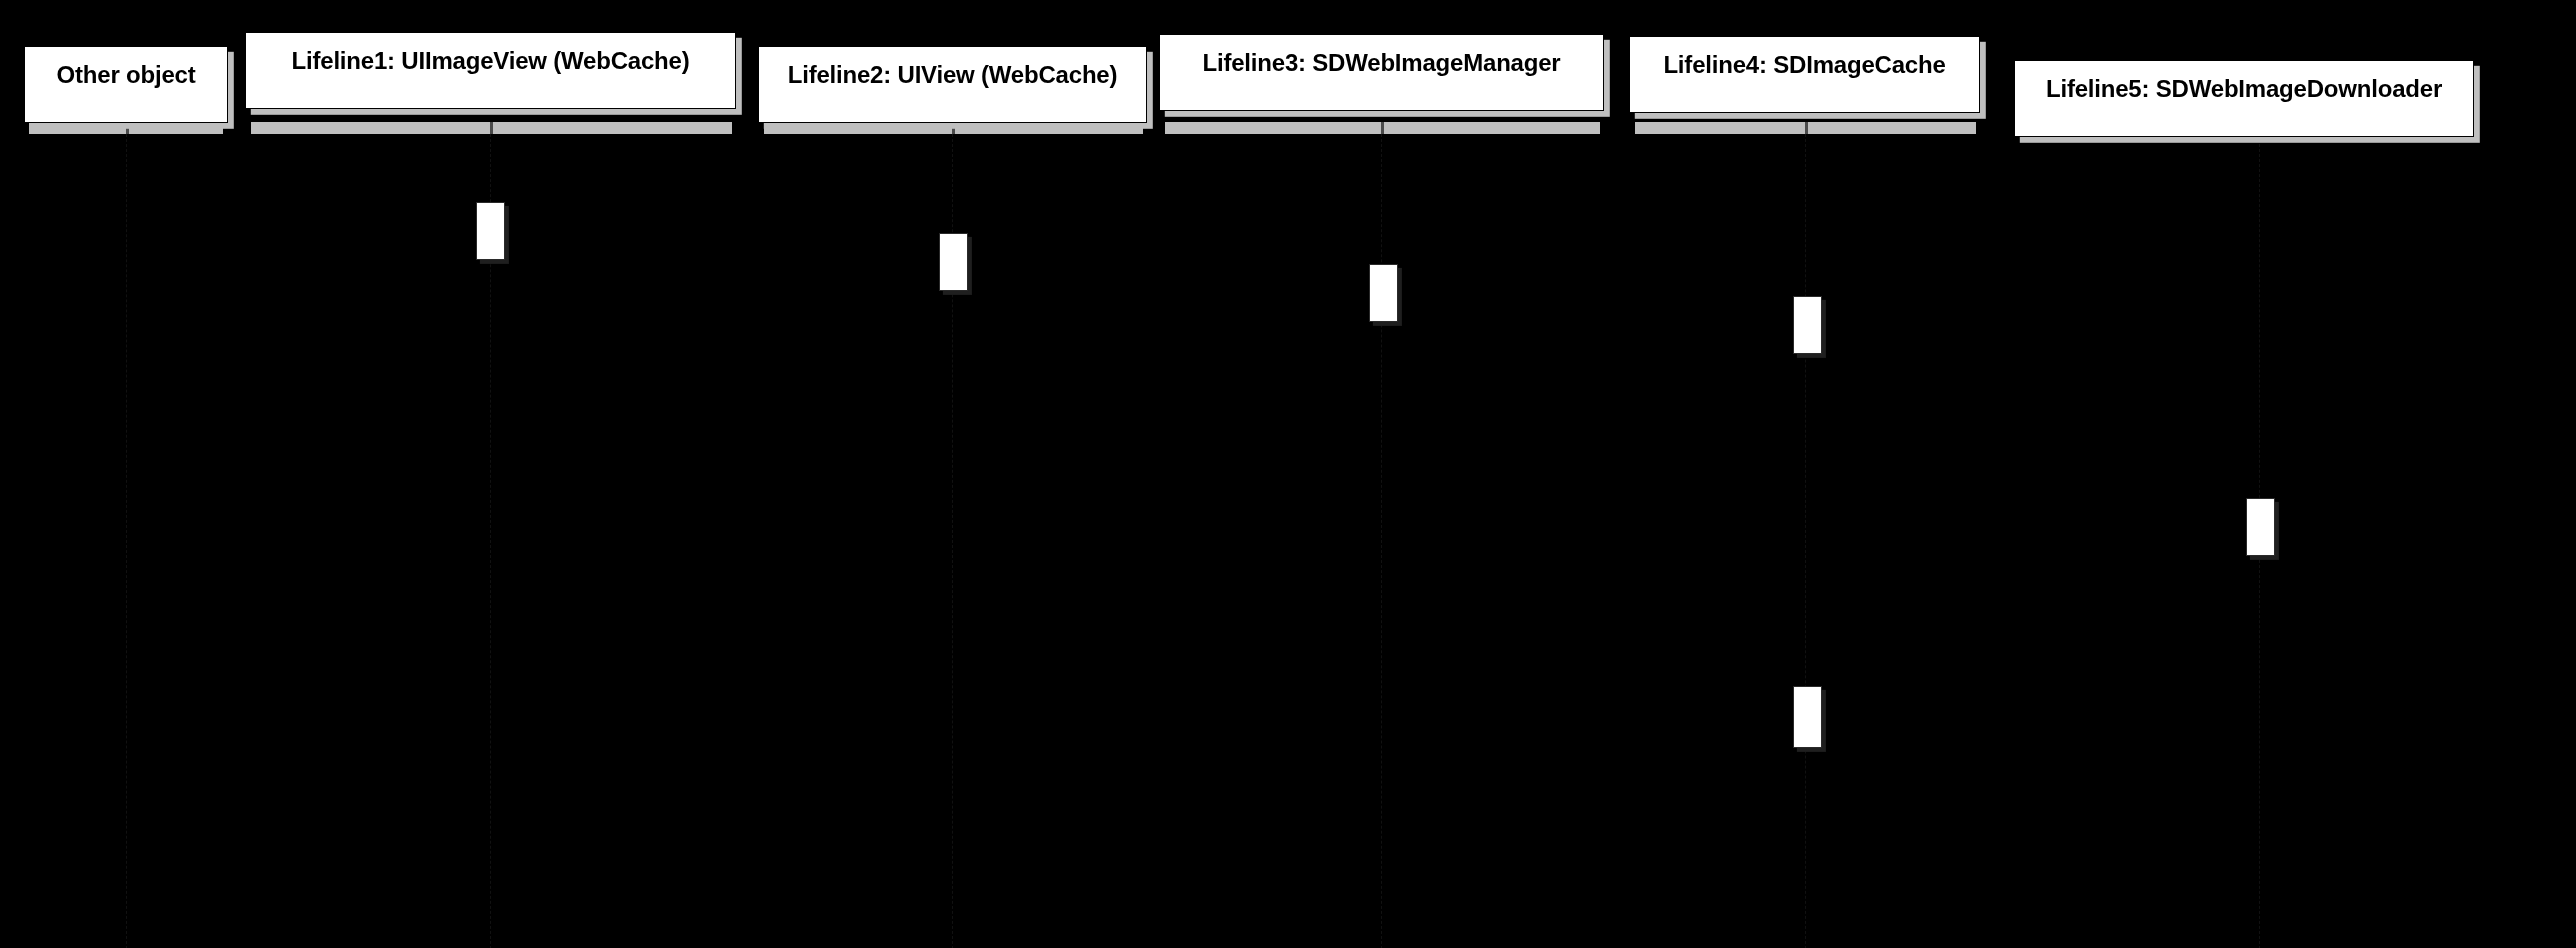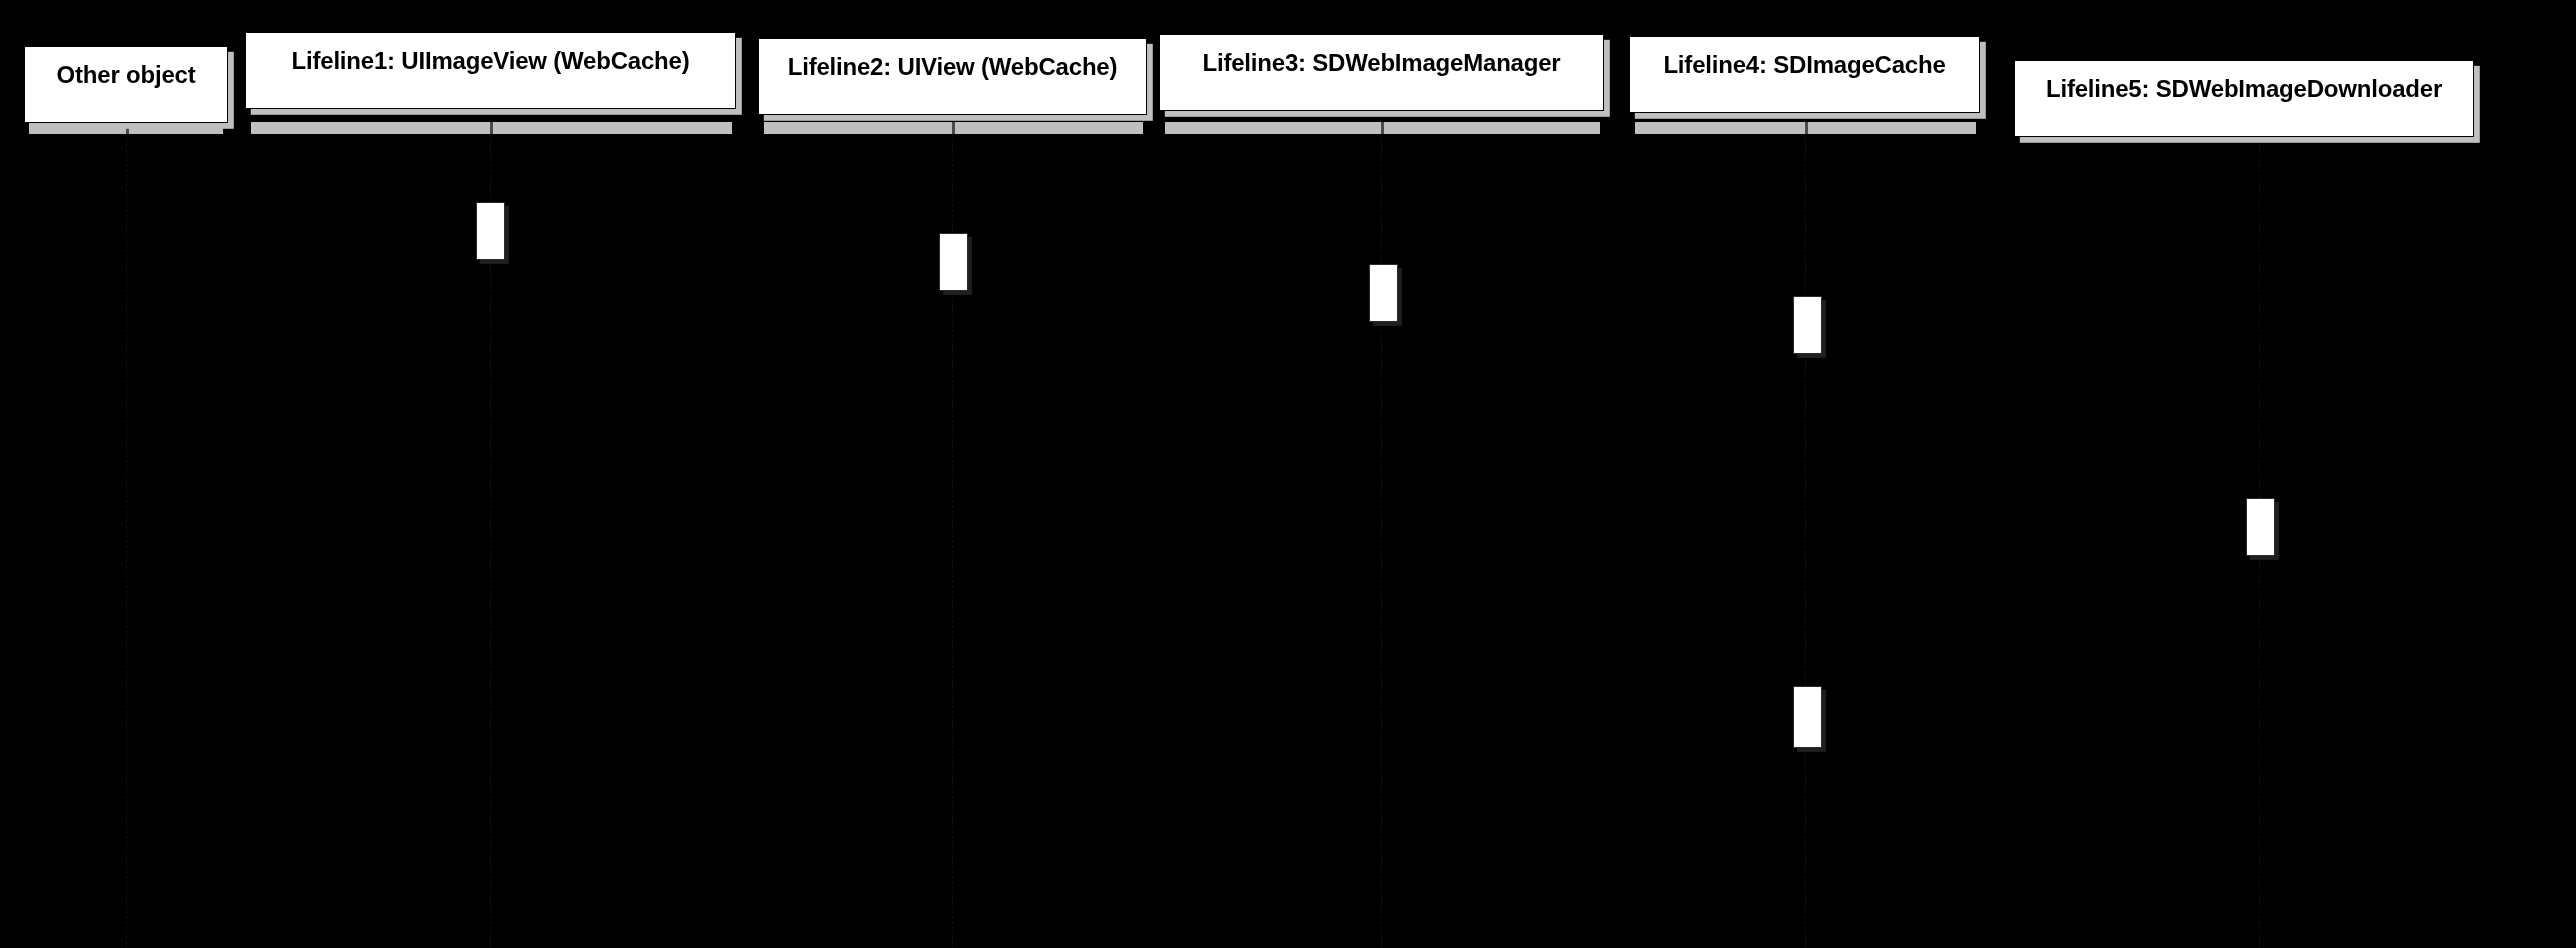--- a/index.html
+++ b/index.html
@@ -83,21 +83,21 @@
       </div>
       <div class="lifeline-line" style="left: 490px; top: 134px; height: 815px;"></div>
       <div class="lifeline-base" style="left: 251px; top: 122px; width: 481px; height: 11.7px;"></div>
       <div class="lifeline-base-tick" style="left: 490px; top: 122px; height: 11.7px;"></div>
       <div class="lifeline-head" style="left: 245px; top: 32px; width: 491px; height: 77px;">
         <span class="head-label">Lifeline1: UIImageView (WebCache)</span>
       </div>
       <div class="lifeline-line" style="left: 952px; top: 134px; height: 815px;"></div>
       <div class="lifeline-base" style="left: 764px; top: 122px; width: 379px; height: 11.7px;"></div>
       <div class="lifeline-base-tick" style="left: 952px; top: 122px; height: 11.7px;"></div>
-      <div class="lifeline-head" style="left: 758px; top: 38px; width: 389px; height: 77px;">
+      <div class="lifeline-head" style="left: 758px; top: 46px; width: 389px; height: 77px;">
         <span class="head-label">Lifeline2: UIView (WebCache)</span>
       </div>
       <div class="lifeline-line" style="left: 1381px; top: 134px; height: 815px;"></div>
       <div class="lifeline-base" style="left: 1165px; top: 122px; width: 435px; height: 11.7px;"></div>
       <div class="lifeline-base-tick" style="left: 1381px; top: 122px; height: 11.7px;"></div>
       <div class="lifeline-head" style="left: 1159px; top: 34px; width: 445px; height: 77px;">
         <span class="head-label">Lifeline3: SDWebImageManager</span>
       </div>
       <div class="lifeline-line" style="left: 1805px; top: 134px; height: 815px;"></div>
       <div class="lifeline-base" style="left: 1635px; top: 122px; width: 341px; height: 11.7px;"></div>

